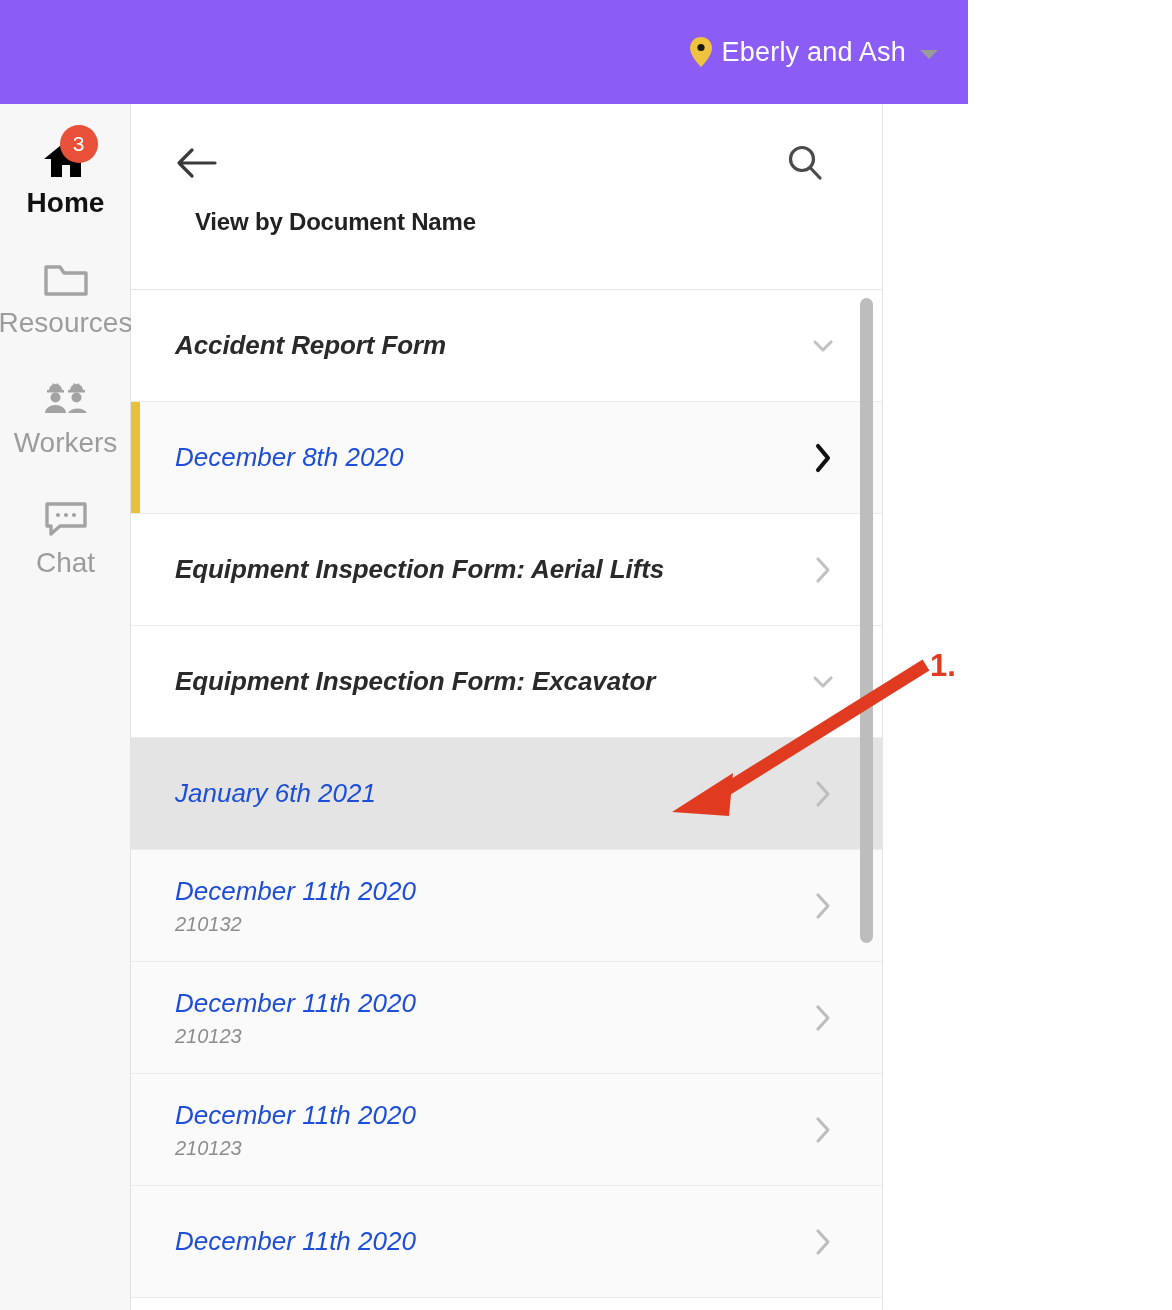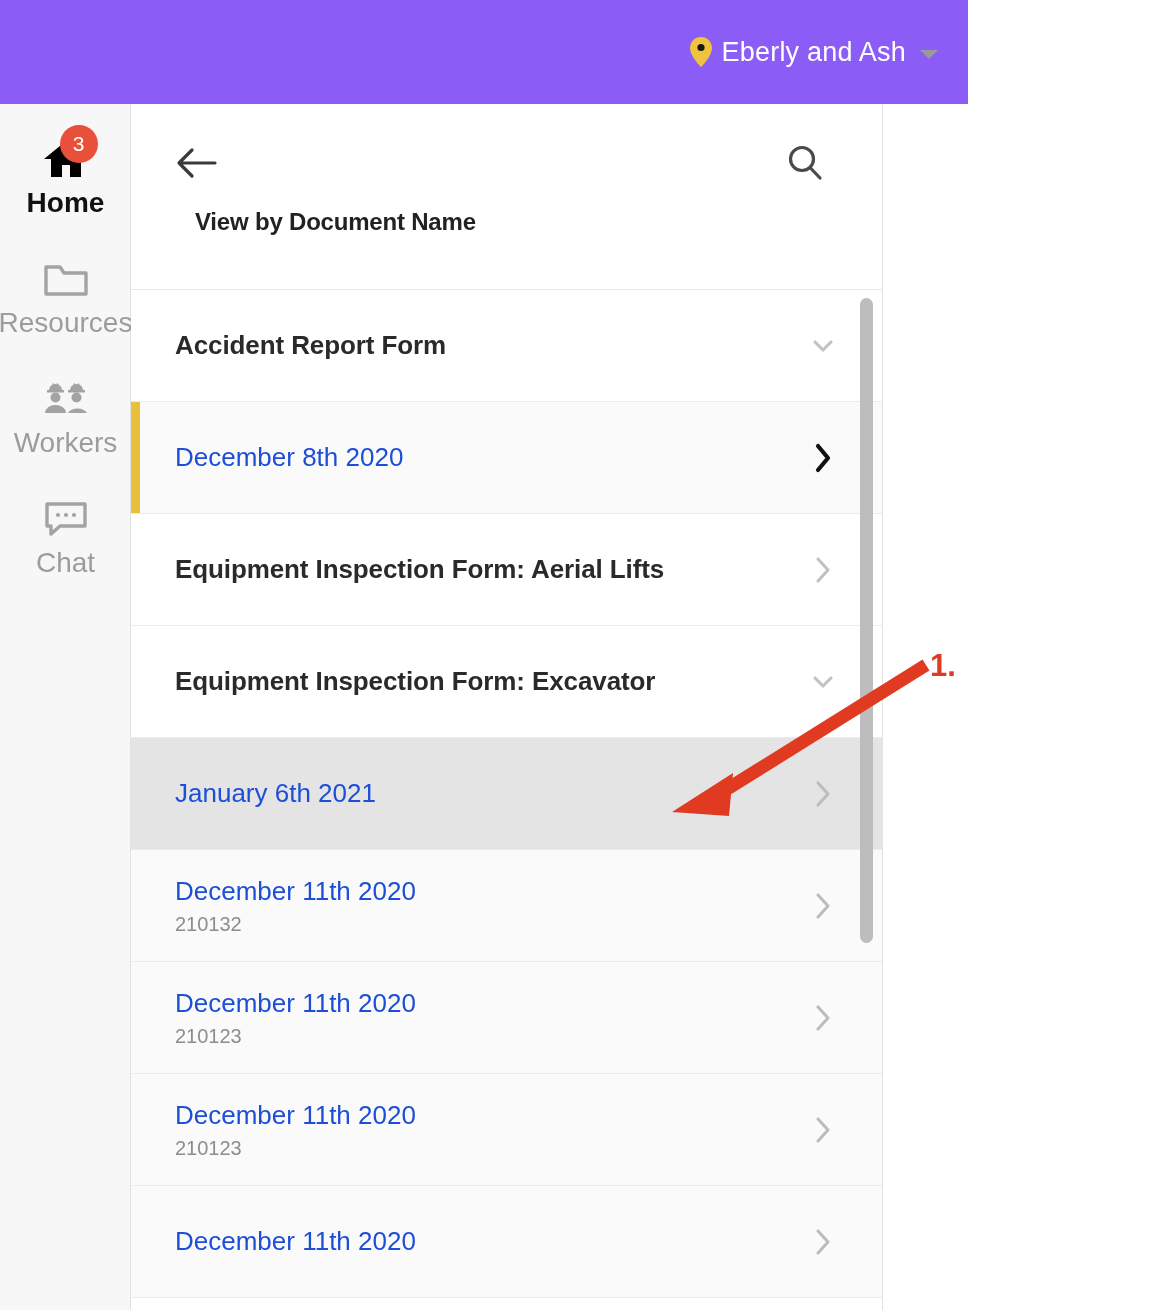--- a/index.html
+++ b/index.html
@@ -155,21 +155,21 @@
   .row.child.highlight {
     background: #e4e4e4;
   }
   .row.accent::before {
     content: "";
     position: absolute;
     left: 0; top: 0;
     width: 9px; height: 100%;
     background: #e8c13c;
   }
-  .row-texts { display: flex; flex-direction: column; justify-content: center; gap: 6px; }
+  .row-texts { display: flex; flex-direction: column; justify-content: center; gap: 6px; font-style: italic; }
   .row-title-group {
     font-size: 26px;
     font-weight: 700;
     color: #2a2a2a;
     letter-spacing: -0.1px;
   }
   .row-title-child {
     font-size: 26px;
     font-weight: 400;
     color: #1d4ed8;

